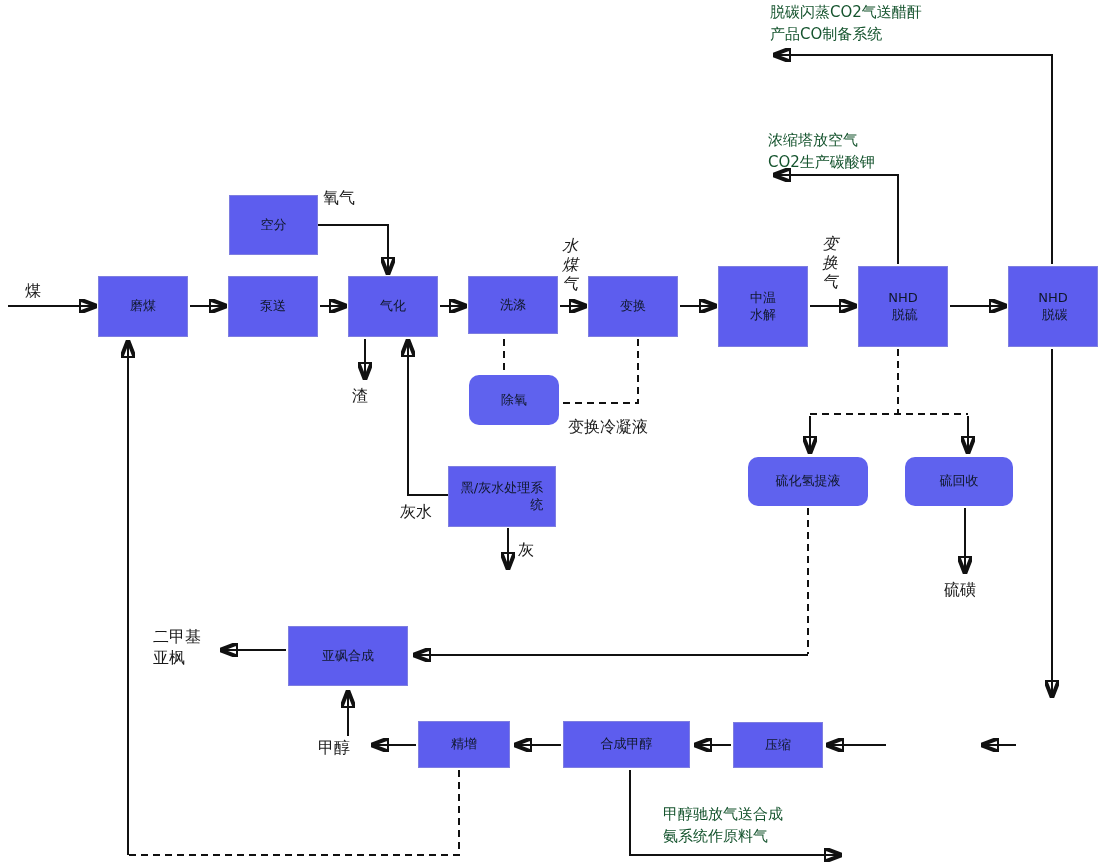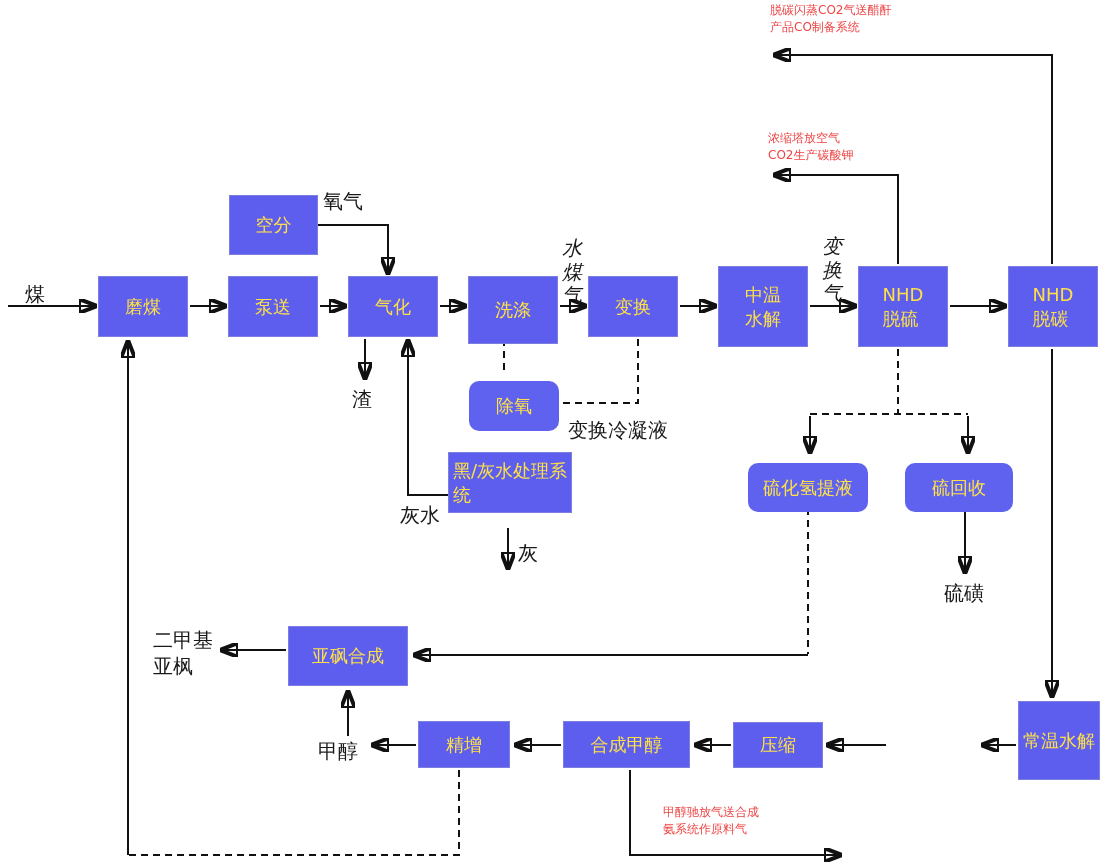--- a/index.html
+++ b/index.html
@@ -5,32 +5,32 @@
   html,body{margin:0;padding:0;background:#ffffff;}
   .stage{
     position:relative;width:1109px;height:866px;background:#ffffff;
     font-family:"DejaVu Sans",sans-serif;overflow:hidden;
   }
   svg.wires{position:absolute;left:0;top:0;z-index:1;}
   svg.wires path{fill:none;stroke:#111111;stroke-width:2;}
   svg.wires path.dash{stroke-dasharray:7 5;}
   .node{
     position:absolute;z-index:2;background:#5d5dee;border:1px solid #7e7ee0;
-    color:#fde047;display:flex;align-items:center;justify-content:center;
-    text-align:left;font-size:18px;font-weight:500;line-height:1.3;
+    color:#0f172a;display:flex;align-items:center;justify-content:center;
+    text-align:right;font-size:13px;font-weight:500;line-height:1.3;
     white-space:pre-line;box-sizing:border-box;
   }
-  .node.rounded{border-radius:10px;border:none;background:#5f62ee;margin-top:6px;}
+  .node.rounded{border-radius:10px;border:none;background:#5f62ee;}
   .lbl{
-    position:absolute;z-index:3;color:#1a1a1a;font-size:20px;line-height:1.3;
+    position:absolute;z-index:3;color:#1a1a1a;font-size:16px;line-height:1.3;
     white-space:pre-line;
   }
   .lbl.vertical{width:18px;line-height:1.18;word-break:break-all;font-style:italic;}
   .note{
-    position:absolute;z-index:3;color:#ef4444;font-size:12px;line-height:1.45;
+    position:absolute;z-index:3;color:#14532d;font-size:15px;line-height:1.45;
     white-space:pre-line;
   }
 </style>
 </head>
 <body>
 
 <div class="stage">
 
   <svg class="wires" width="1109" height="866" viewBox="0 0 1109 866">
     <defs>
@@ -80,38 +80,37 @@
     <path d="M630 770 V855 H840" marker-end="url(#arr)"></path>
 
     <path class="dash" d="M459 770 V855 H128"></path>
     <path d="M128 855 V342" marker-end="url(#arr)"></path>
   </svg>
 
   <div class="node" style="left:229px;top:195px;width:89px;height:60px">空分</div>
   <div class="node" style="left:98px;top:276px;width:90px;height:61px">磨煤</div>
   <div class="node" style="left:228px;top:276px;width:90px;height:61px">泵送</div>
   <div class="node" style="left:348px;top:276px;width:90px;height:61px">气化</div>
-  <div class="node" style="left:468px;top:276px;width:90px;height:68px">洗涤</div>
+  <div class="node" style="left:468px;top:276px;width:90px;height:58px">洗涤</div>
   <div class="node" style="left:718px;top:266px;width:90px;height:81px">中温
 水解</div>
   <div class="node" style="left:588px;top:276px;width:90px;height:61px">变换</div>
   <div class="node" style="left:858px;top:266px;width:90px;height:81px">NHD
 脱硫</div>
   <div class="node" style="left:1008px;top:266px;width:90px;height:81px">NHD
 脱碳</div>
   <div class="node rounded" style="left:469px;top:375px;width:90px;height:50px">除氧</div>
-  <div class="node" style="left:448px;top:452px;width:124px;height:61px">黑/灰水处理系
+  <div class="node" style="left:448px;top:466px;width:108px;height:61px">黑/灰水处理系
 统</div>
   <div class="node rounded" style="left:748px;top:457px;width:120px;height:49px">硫化氢提液</div>
   <div class="node rounded" style="left:905px;top:457px;width:108px;height:49px">硫回收</div>
   <div class="node" style="left:288px;top:626px;width:120px;height:60px">亚砜合成</div>
   <div class="node" style="left:418px;top:721px;width:92px;height:47px">精增</div>
   <div class="node" style="left:563px;top:721px;width:127px;height:47px">合成甲醇</div>
   <div class="node" style="left:733px;top:722px;width:90px;height:46px">压缩</div>
-  <div class="node" style="left:1018px;top:701px;width:82px;height:79px">常温水解</div>
 
   <div class="lbl" style="left:25px;top:281px">煤</div>
   <div class="lbl" style="left:323px;top:188px">氧气</div>
   <div class="lbl vertical" style="left:562px;top:237px">水煤气</div>
   <div class="lbl vertical" style="left:822px;top:235px">变换气</div>
   <div class="lbl" style="left:352px;top:386px">渣</div>
   <div class="lbl" style="left:400px;top:502px">灰水</div>
   <div class="lbl" style="left:518px;top:540px">灰</div>
   <div class="lbl" style="left:568px;top:417px">变换冷凝液</div>
   <div class="lbl" style="left:944px;top:580px">硫磺</div>

